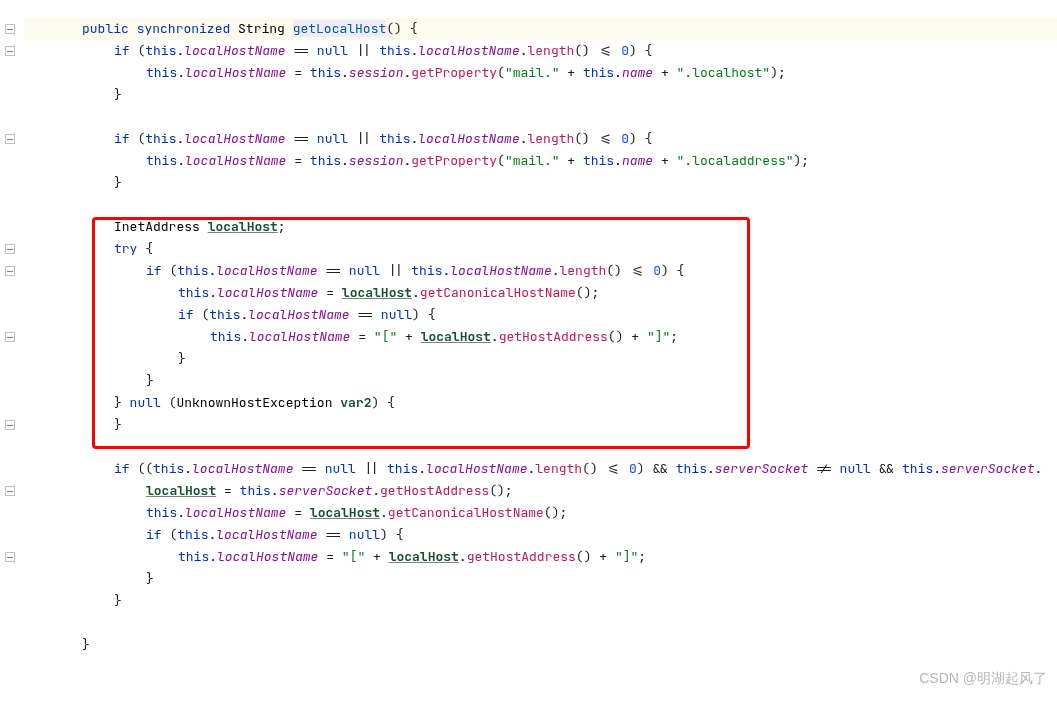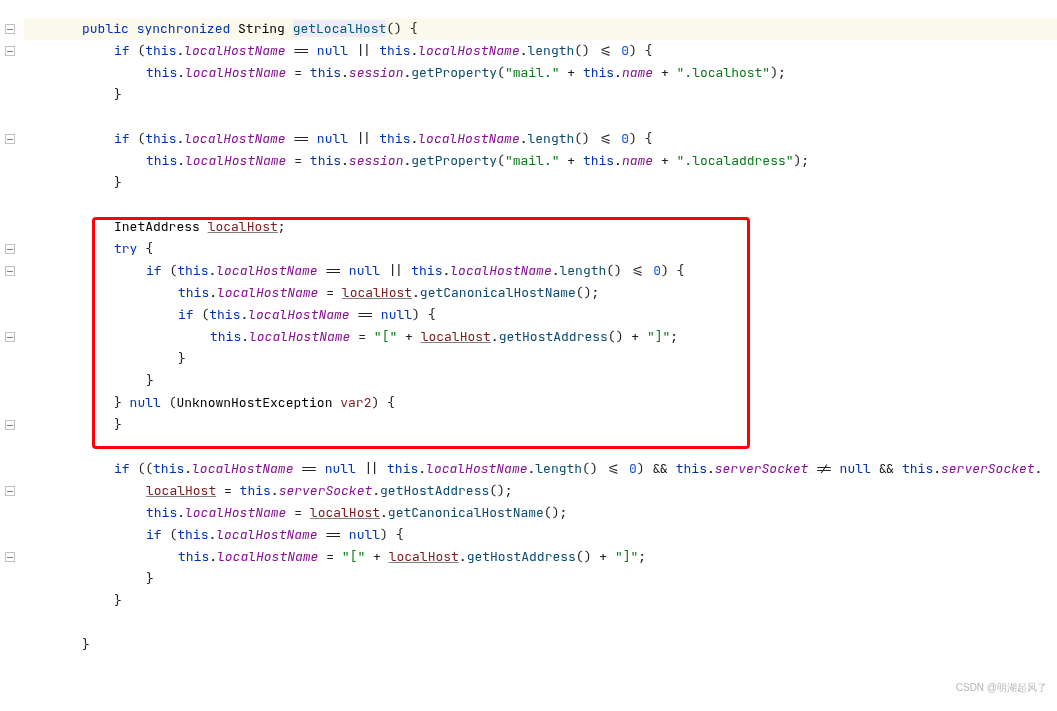--- a/index.html
+++ b/index.html
@@ -61,48 +61,48 @@
   .line.hl {
     background: #fcfaed;
   }
   .indent0 { padding-left: 58px; }
   .indent1 { padding-left: 90px; }
   .indent2 { padding-left: 122px; }
   .indent3 { padding-left: 154px; }
   .indent4 { padding-left: 186px; }
   .kw { color: #0033b3; }
   .type { color: #000000; }
-  .meth { color: #0c4a6e; }
+  .meth { color: #be185d; }
   .methdecl { color: #00627a; background: #edebfc; }
   .field { color: #871094; font-style: italic; }
   .num { color: #1750eb; }
   .str { color: #067d17; }
   .op { color: #212121; }
   .pn { color: #212121; }
-  .ident { color: #7f1d1d; }
+  .ident { color: #14532d; font-weight: bold; }
   .und { text-decoration: underline; text-decoration-color: #808080; text-decoration-thickness:1px; }
   .it { font-style: italic; }
 
   .redbox {
     position: absolute;
     border: 3px solid #ff0000;
     pointer-events: none;
     border-radius: 4px;
     left: 72px;
     top: 217px;
     width: 658px;
     height: 232px;
   }
   .watermark {
     position: fixed;
     right: 10px;
-    bottom: 12px;
+    bottom: 22px;
     color: rgba(120,120,120,0.55);
     font-family: sans-serif;
-    font-size: 10px;
+    font-size: 14px;
     pointer-events: none;
   }
 </style>
 </head>
 <body>
 
 <div class="editor">
   <div class="gutter">
     <div class="gutter-row">
         <div class="fold"></div>

